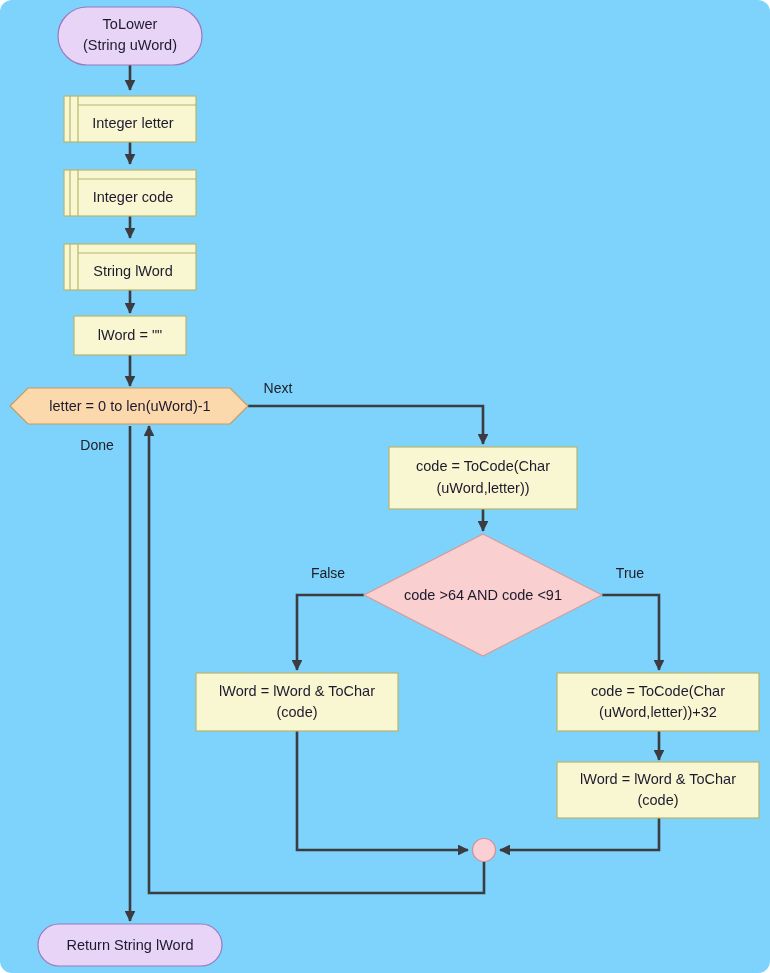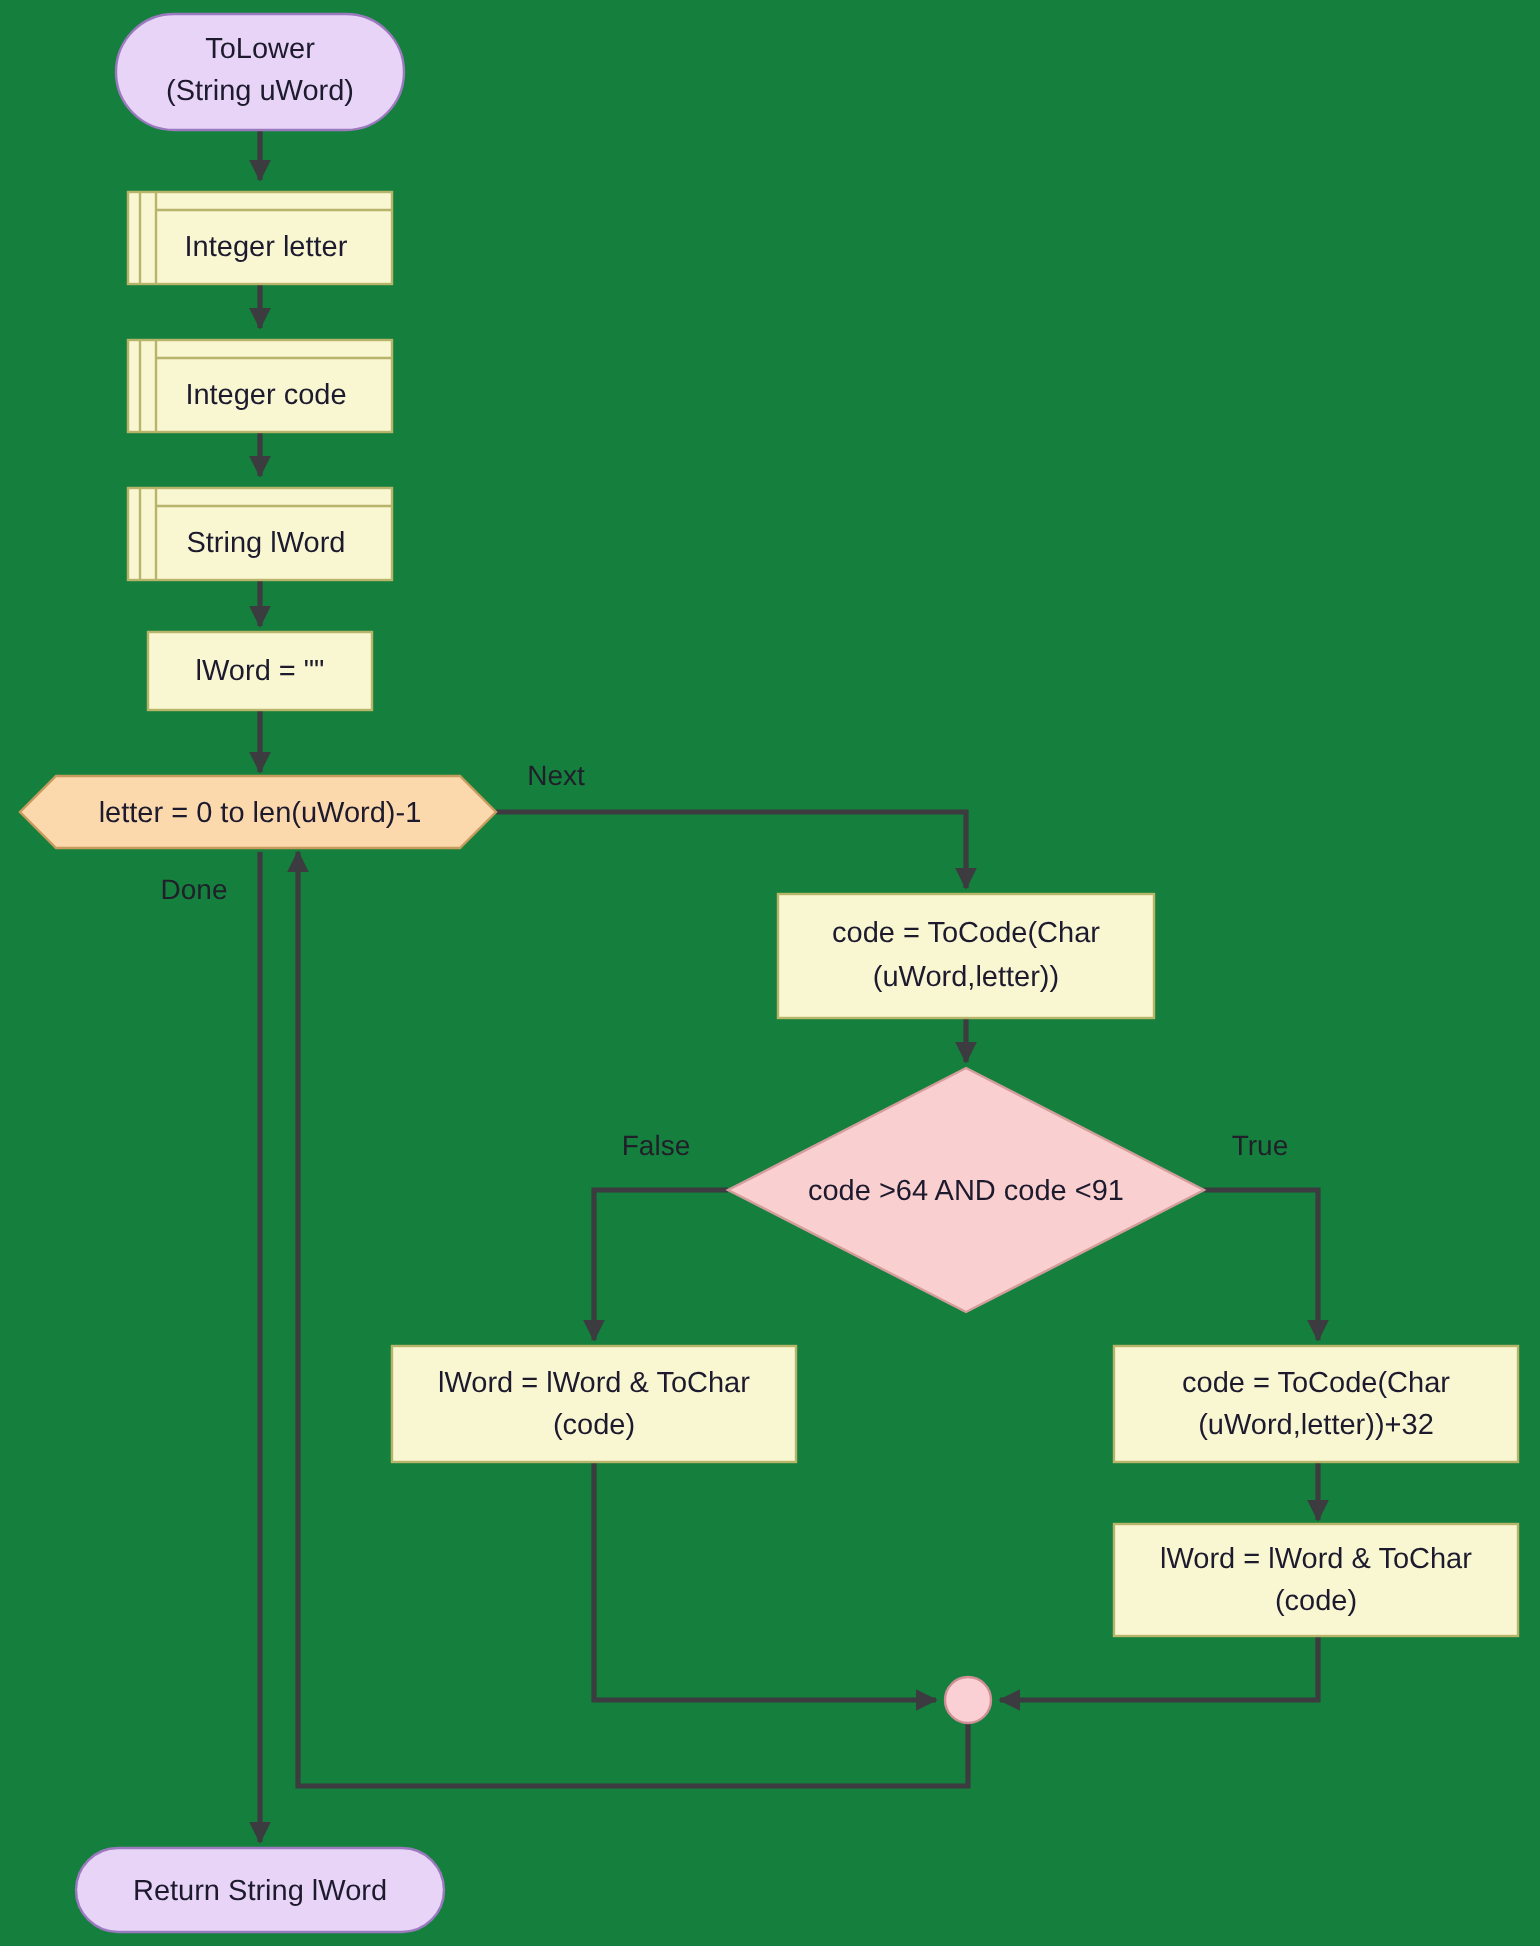--- a/index.html
+++ b/index.html
@@ -7,22 +7,23 @@
     padding: 0;
     background: #ffffff;
   }
   body {
     font-family: "Liberation Sans", sans-serif;
   }
   #canvas {
     position: relative;
     width: 770px;
     height: 973px;
-    background: #15803d;
+    background: #7dd3fc;
     overflow: hidden;
+    border-radius: 12px;
   }
   svg.flow {
     position: absolute;
     left: 0;
     top: 0;
     width: 770px;
     height: 973px;
   }
   .node-label {
     font-family: "Liberation Sans", sans-serif;

